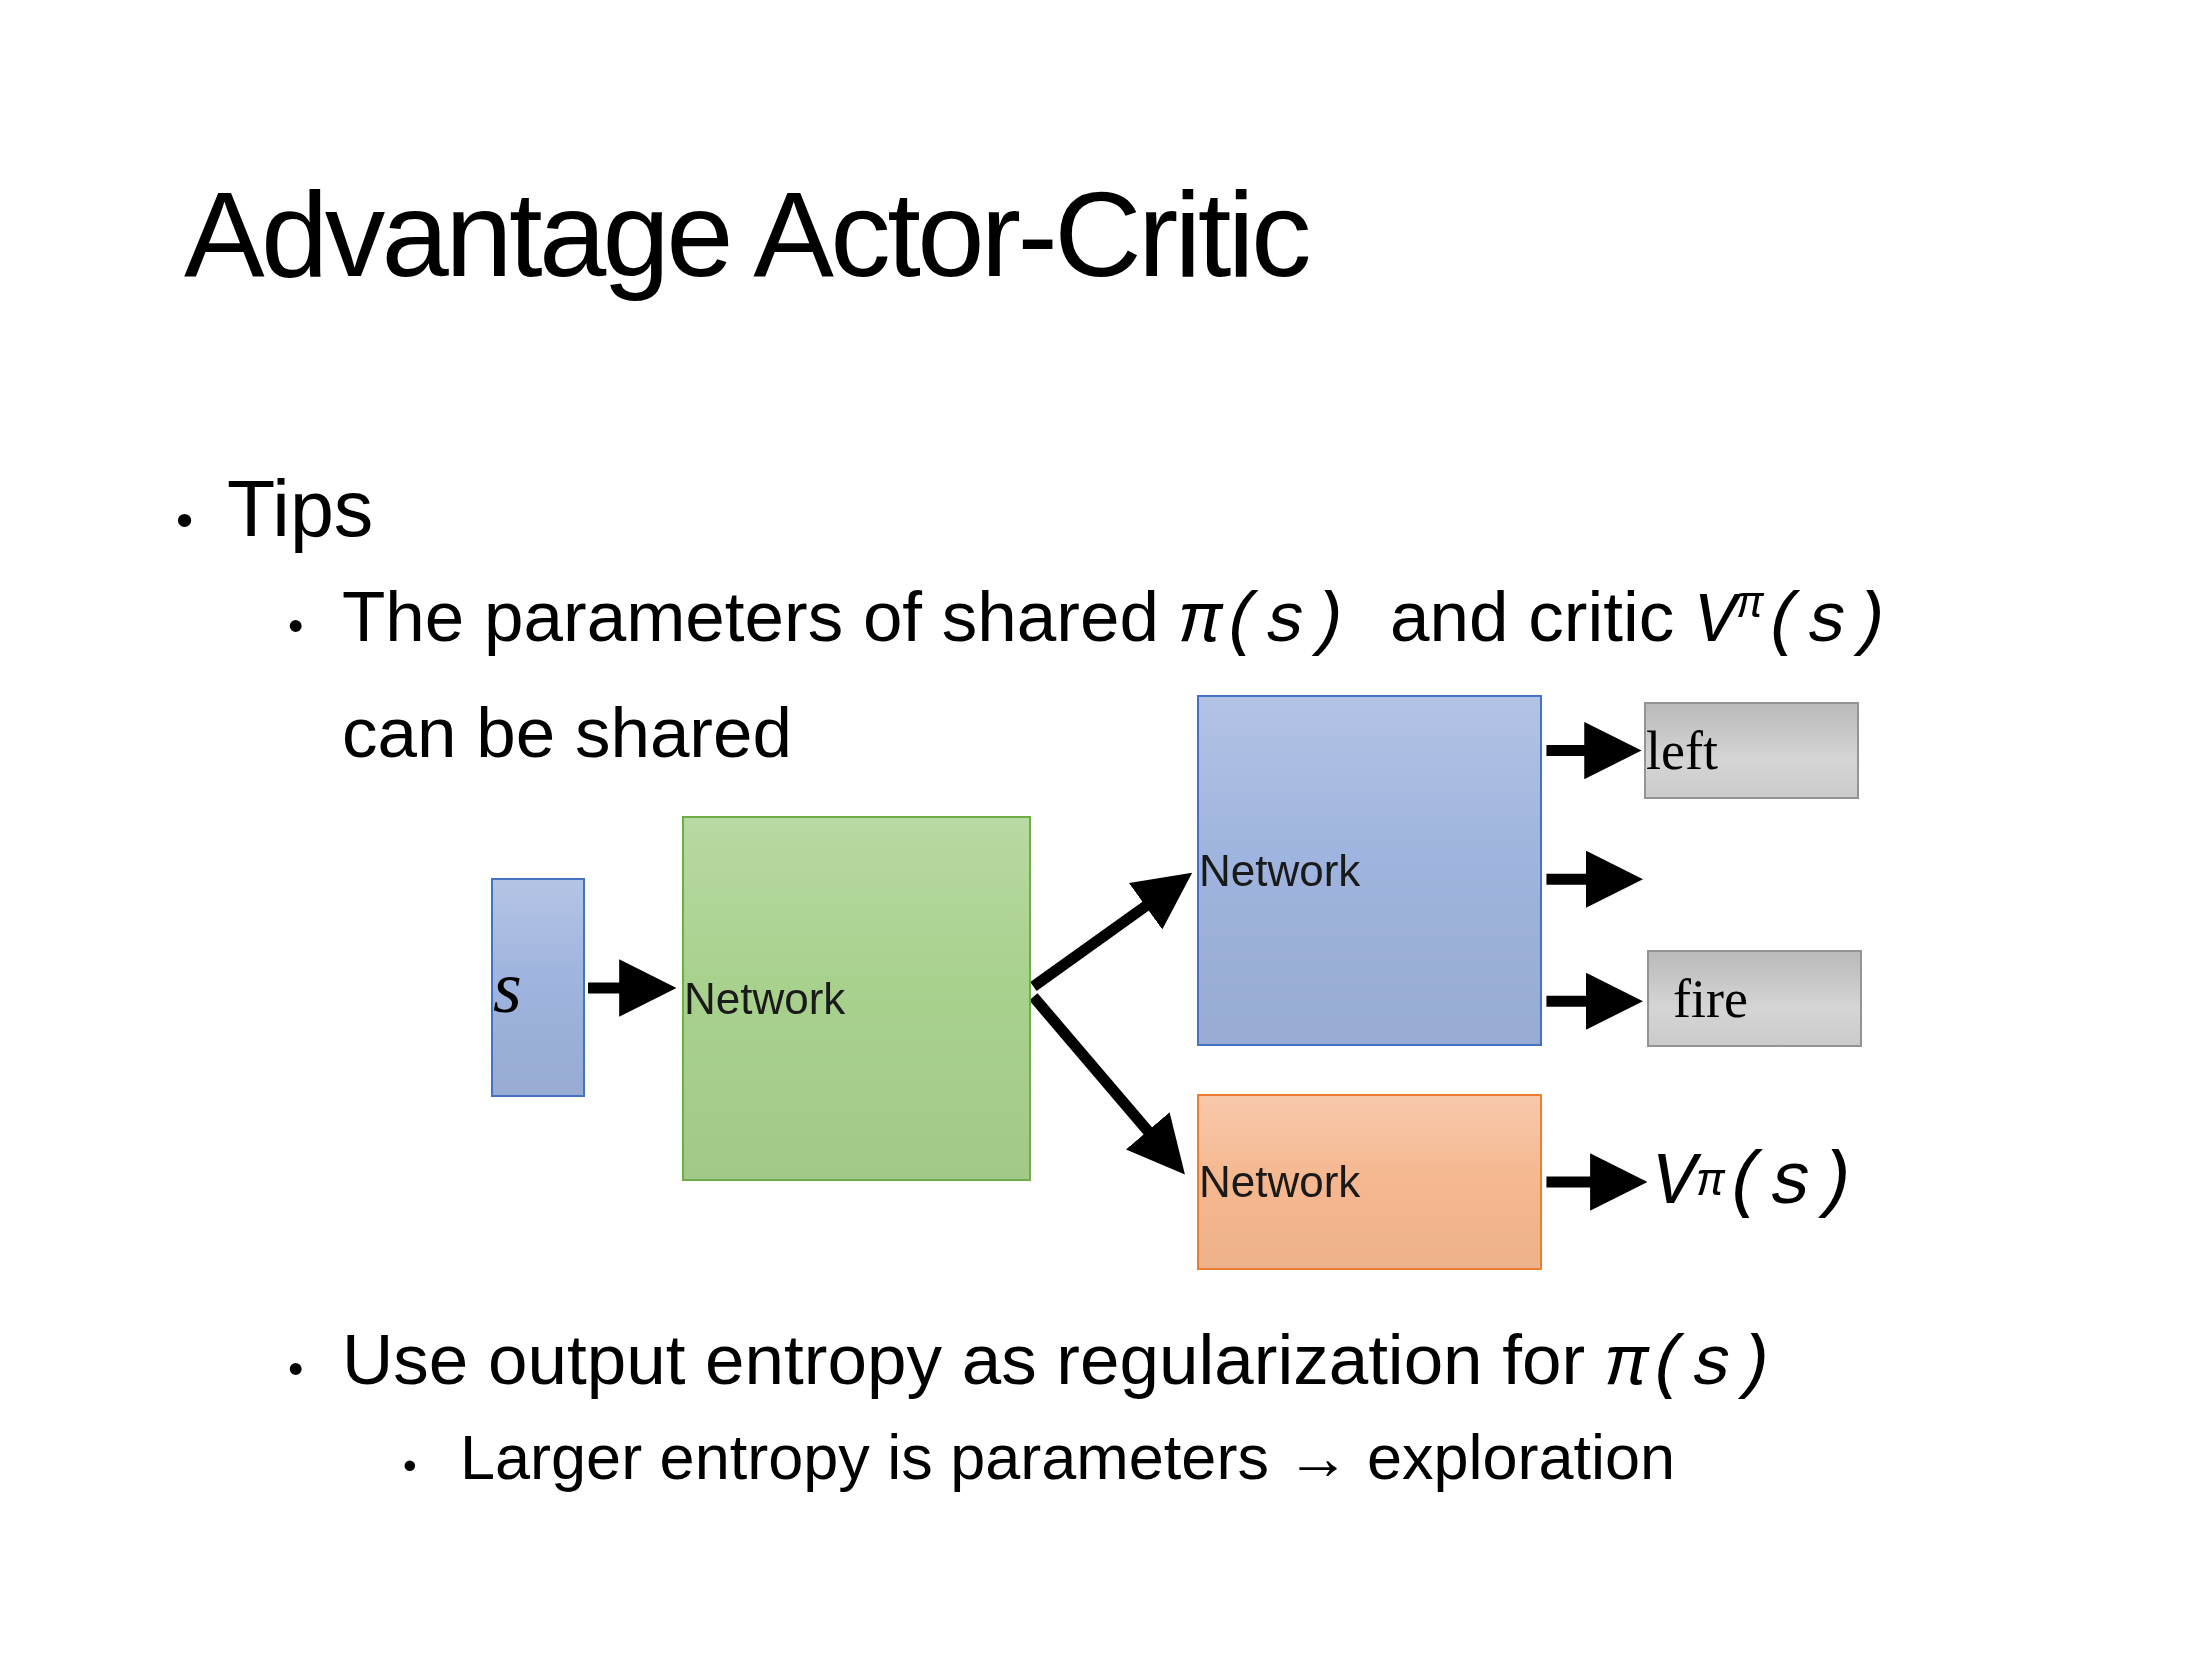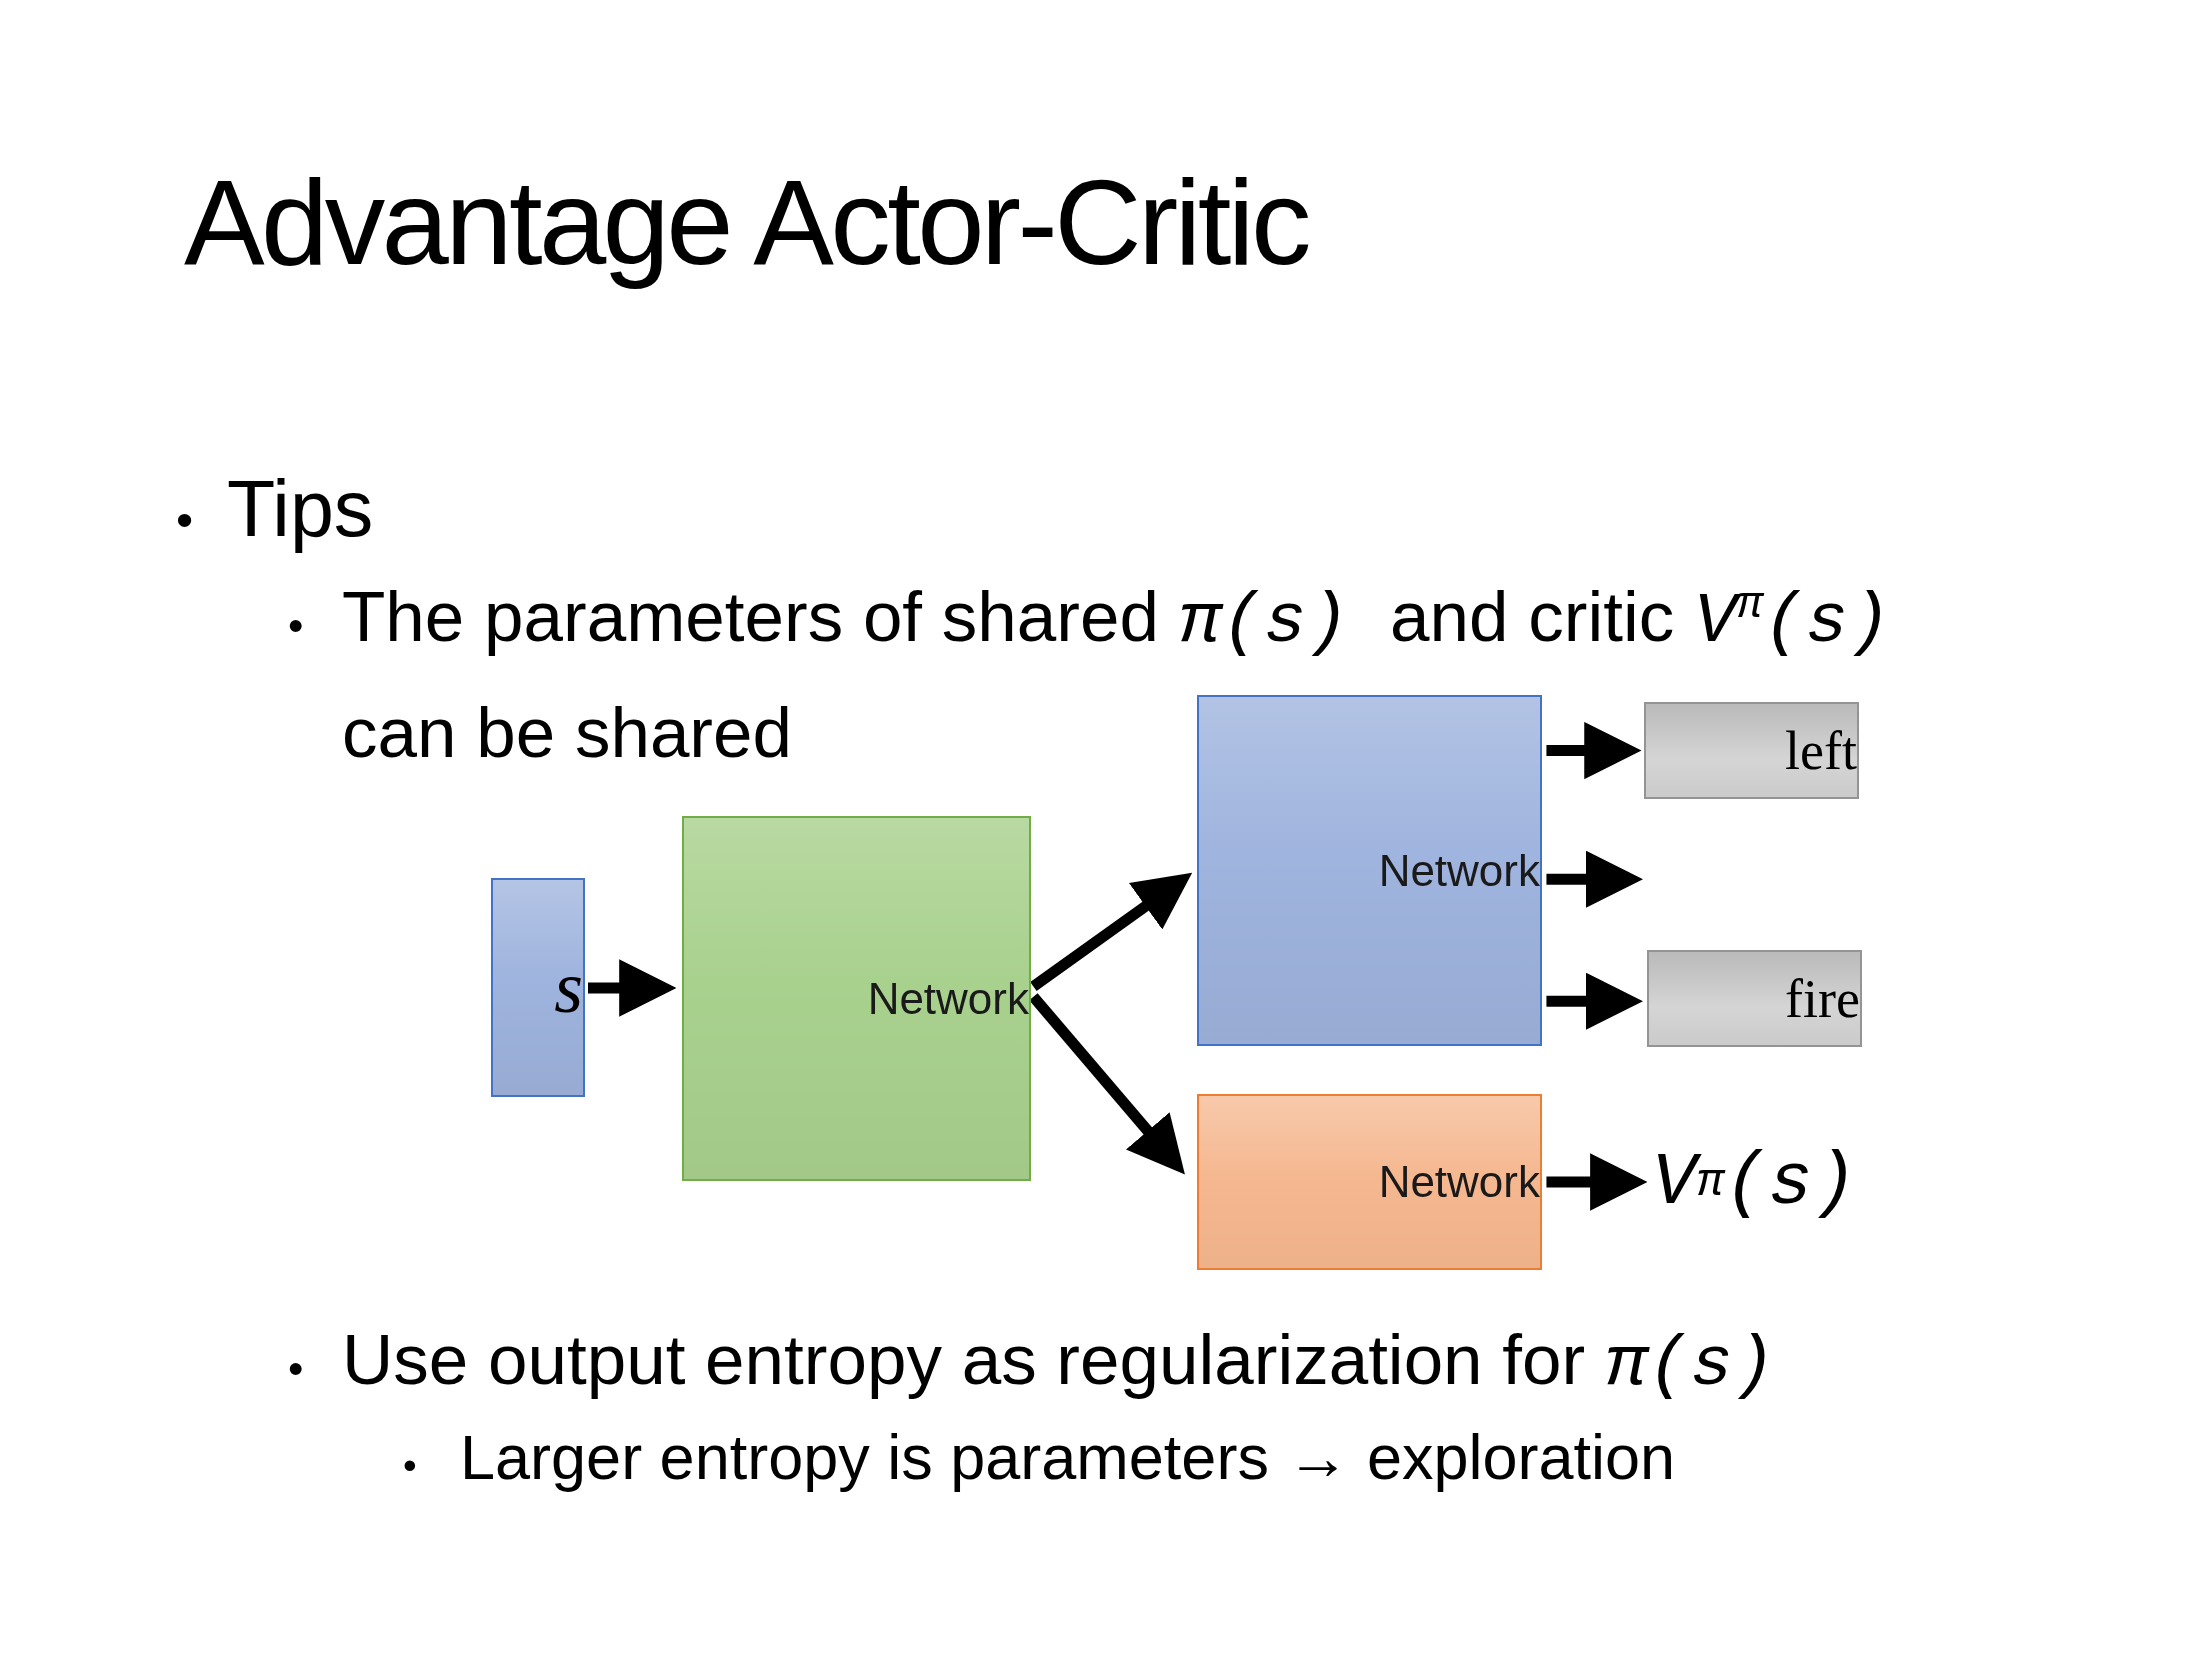--- a/index.html
+++ b/index.html
@@ -7,21 +7,21 @@
     width: 2205px; height: 1654px;
     background: var(--background, #fff);
     font-family: "Liberation Sans", sans-serif;
     color: var(--text, #000);
   }
   .slide {
     position: relative; width: 2205px; height: 1654px;
     overflow: hidden; background: var(--background, #fff);
   }
   .title {
-    position: absolute; left: 184px; top: 159px;
+    position: absolute; left: 184px; top: 171px;
     font-size: 121px; font-weight: 400; letter-spacing: -0.03em;
     margin: 0; line-height: 1.05; white-space: nowrap;
   }
   .row { position: absolute; display: flex; align-items: baseline; }
   .row .dot { display: inline-block; flex: 0 0 auto; }
   .l1 { font-size: 79px; line-height: 1.2; }
   .l1 .dot { width: 51px; font-size: 0.62em; }
   .l2 { font-size: 71px; line-height: 1.56; }
   .l2 .dot { width: 54px; font-size: 0.62em; }
   .l3 { font-size: 63px; line-height: 1.2; }
@@ -35,21 +35,21 @@
     font-size: 62%;
     line-height: 0;
     vertical-align: 0.55em;
     font-style: italic;
   }
   .gap-after { margin-right: 0.3em; }
 
   
   .dbox {
     position: absolute; box-sizing: border-box;
-    display: flex; align-items: center; justify-content: flex-end;
+    display: flex; align-items: center; justify-content: flex-start;
   }
   .input-box {
     left: 491px; top: 878px; width: 94px; height: 219px;
     background-color: var(--input-fill, #9FB4DE);
     border: 2.2px solid var(--input-border, #4472C4);
     background-image: linear-gradient(180deg, rgba(255,255,255,.22), rgba(255,255,255,0) 45%, rgba(0,0,0,.05));
   }
   .shared-box {
     left: 682px; top: 816px; width: 349px; height: 365px;
     background-color: var(--shared-fill, #A9D18E);

